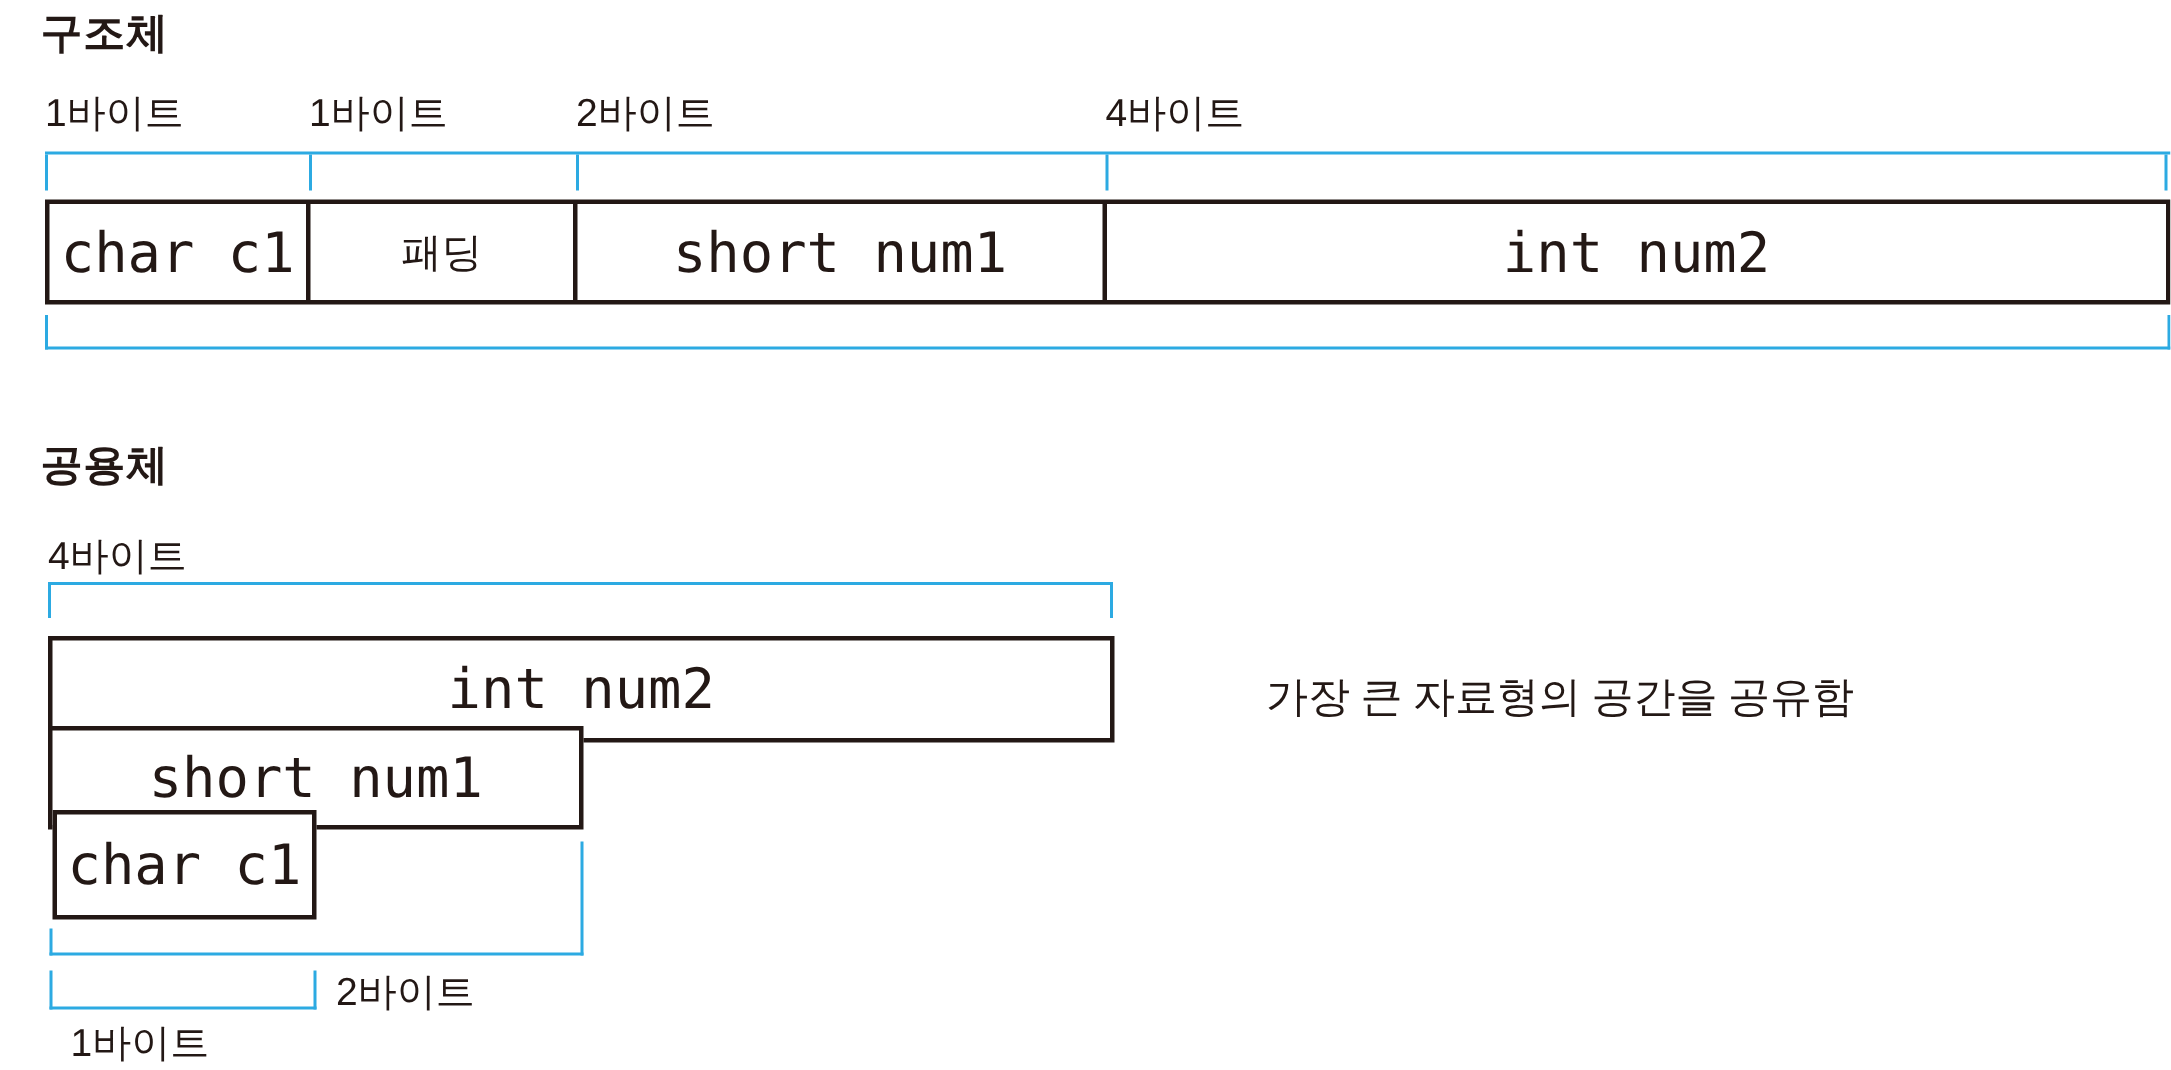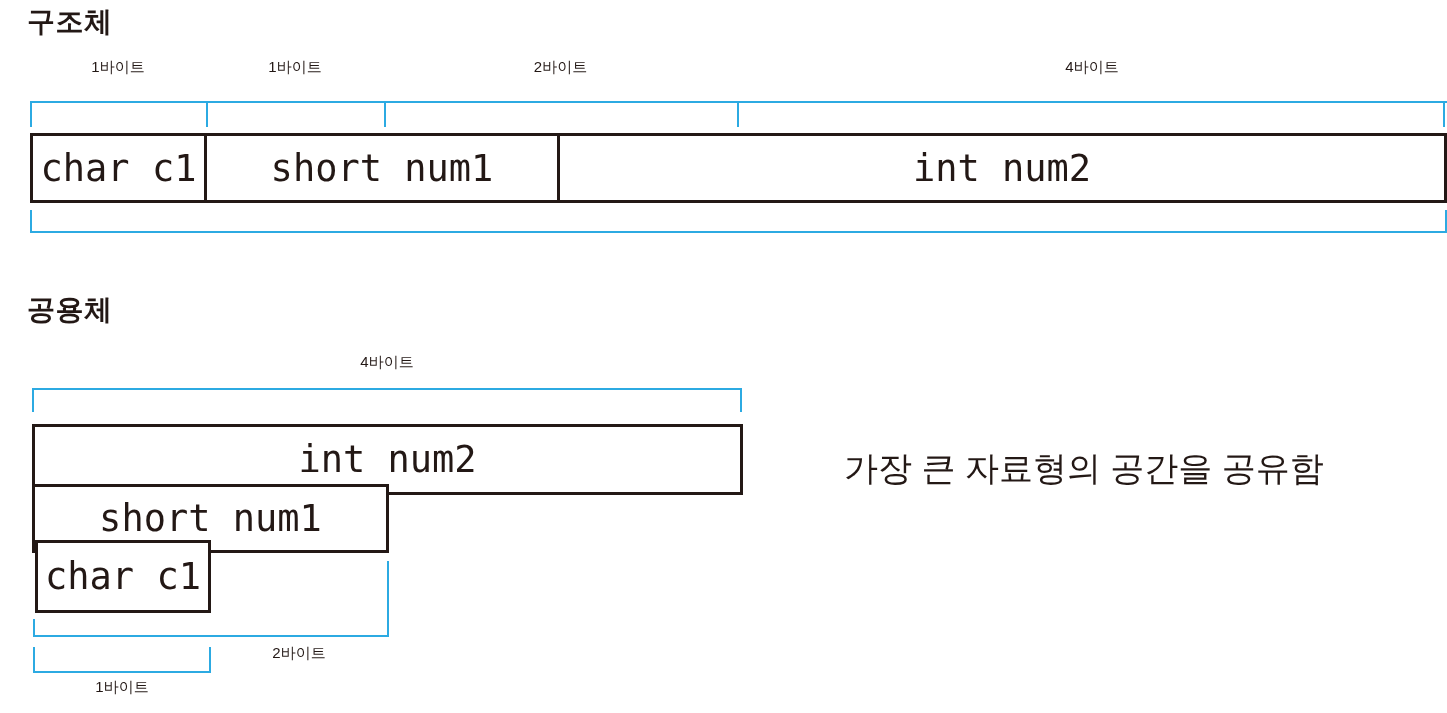--- a/index.html
+++ b/index.html
@@ -20,22 +20,22 @@
     overflow:hidden;
     margin-left:14px;
   }
   .abs{position:absolute;}
   .section-title{
     font-size:28px;
     font-weight:bold;
     letter-spacing:0.5px;
   }
   .byte-label{
-    font-size:15px;
-    text-align:center;
+    font-size:26px;
+    text-align:left;
     white-space:nowrap;
   }
   
   .bracket-down{ 
     border-top:2px solid var(--accent);
   }
   .bracket-up{ 
     border-bottom:2px solid var(--accent);
     border-left:2px solid var(--accent);
     border-right:2px solid var(--accent);
@@ -83,22 +83,23 @@
     font-size:27px;
   }
   .union-box{
     border:3px solid var(--ink);
     background:#ffffff;
     display:flex;
     align-items:center;
     justify-content:center;
   }
   .annotation{
-    font-size:34px;
+    font-size:28px;
     white-space:nowrap;
+    font-family:Liberation Serif, serif;
   }
 </style>
 </head>
 <body>
 
 <div class="canvas">
 
   <div class="abs section-title" style="left:13px;top:3px;">구조체</div>
 
   <div class="abs byte-label" style="left:16px;top:58px;width:176px;">1바이트</div>
@@ -109,20 +110,21 @@
   <div class="abs bracket-down" style="left:16px;top:101px;width:1417px;height:24px;">
     <div class="tick" style="left:0;height:24px;"></div>
     <div class="tick" style="left:176px;height:24px;"></div>
     <div class="tick" style="left:354px;height:24px;"></div>
     <div class="tick" style="left:707px;height:24px;"></div>
     <div class="tick" style="left:1413px;height:24px;"></div>
   </div>
 
   <div class="abs mem-row" style="left:16px;top:133px;width:1417px;height:70px;">
     <div class="mem-cell mono" style="width:174px;flex:none;">char c1</div>
+    <div class="mem-cell kr-cell" style="width:178px;flex:none;">패딩</div>
     <div class="mem-cell mono" style="width:353px;flex:none;">short num1</div>
     <div class="mem-cell mono" style="flex:1;">int num2</div>
   </div>
 
   <div class="abs bracket-up" style="left:16px;top:210px;width:1417px;height:23px;"></div>
 
   <div class="abs section-title" style="left:13px;top:291px;">공용체</div>
 
   <div class="abs byte-label" style="left:18px;top:353px;width:710px;">4바이트</div>
 

